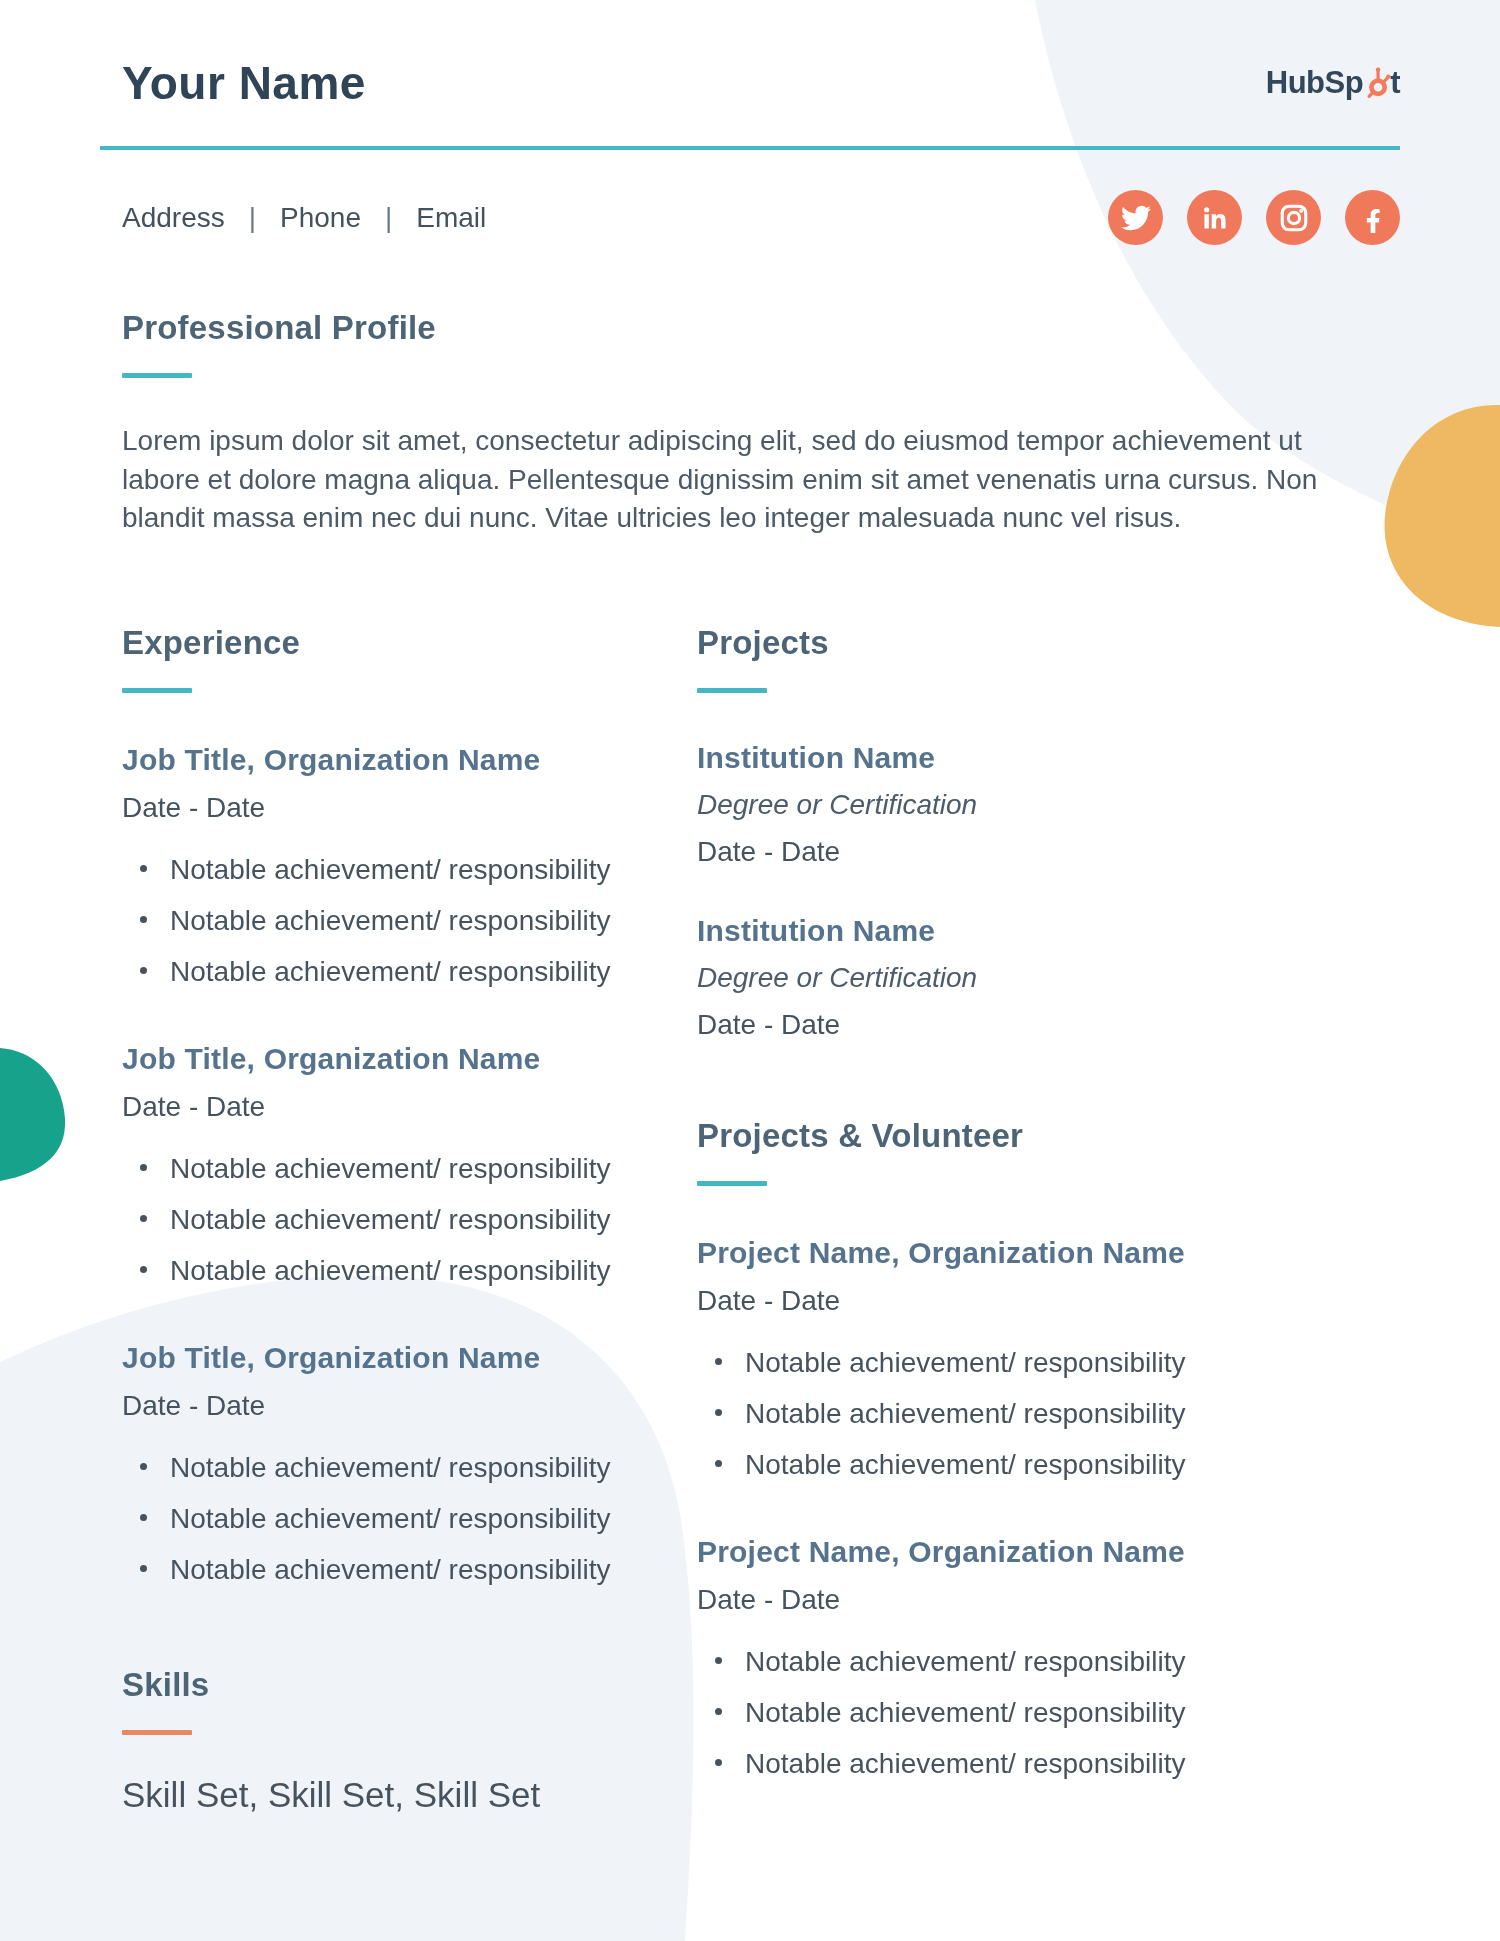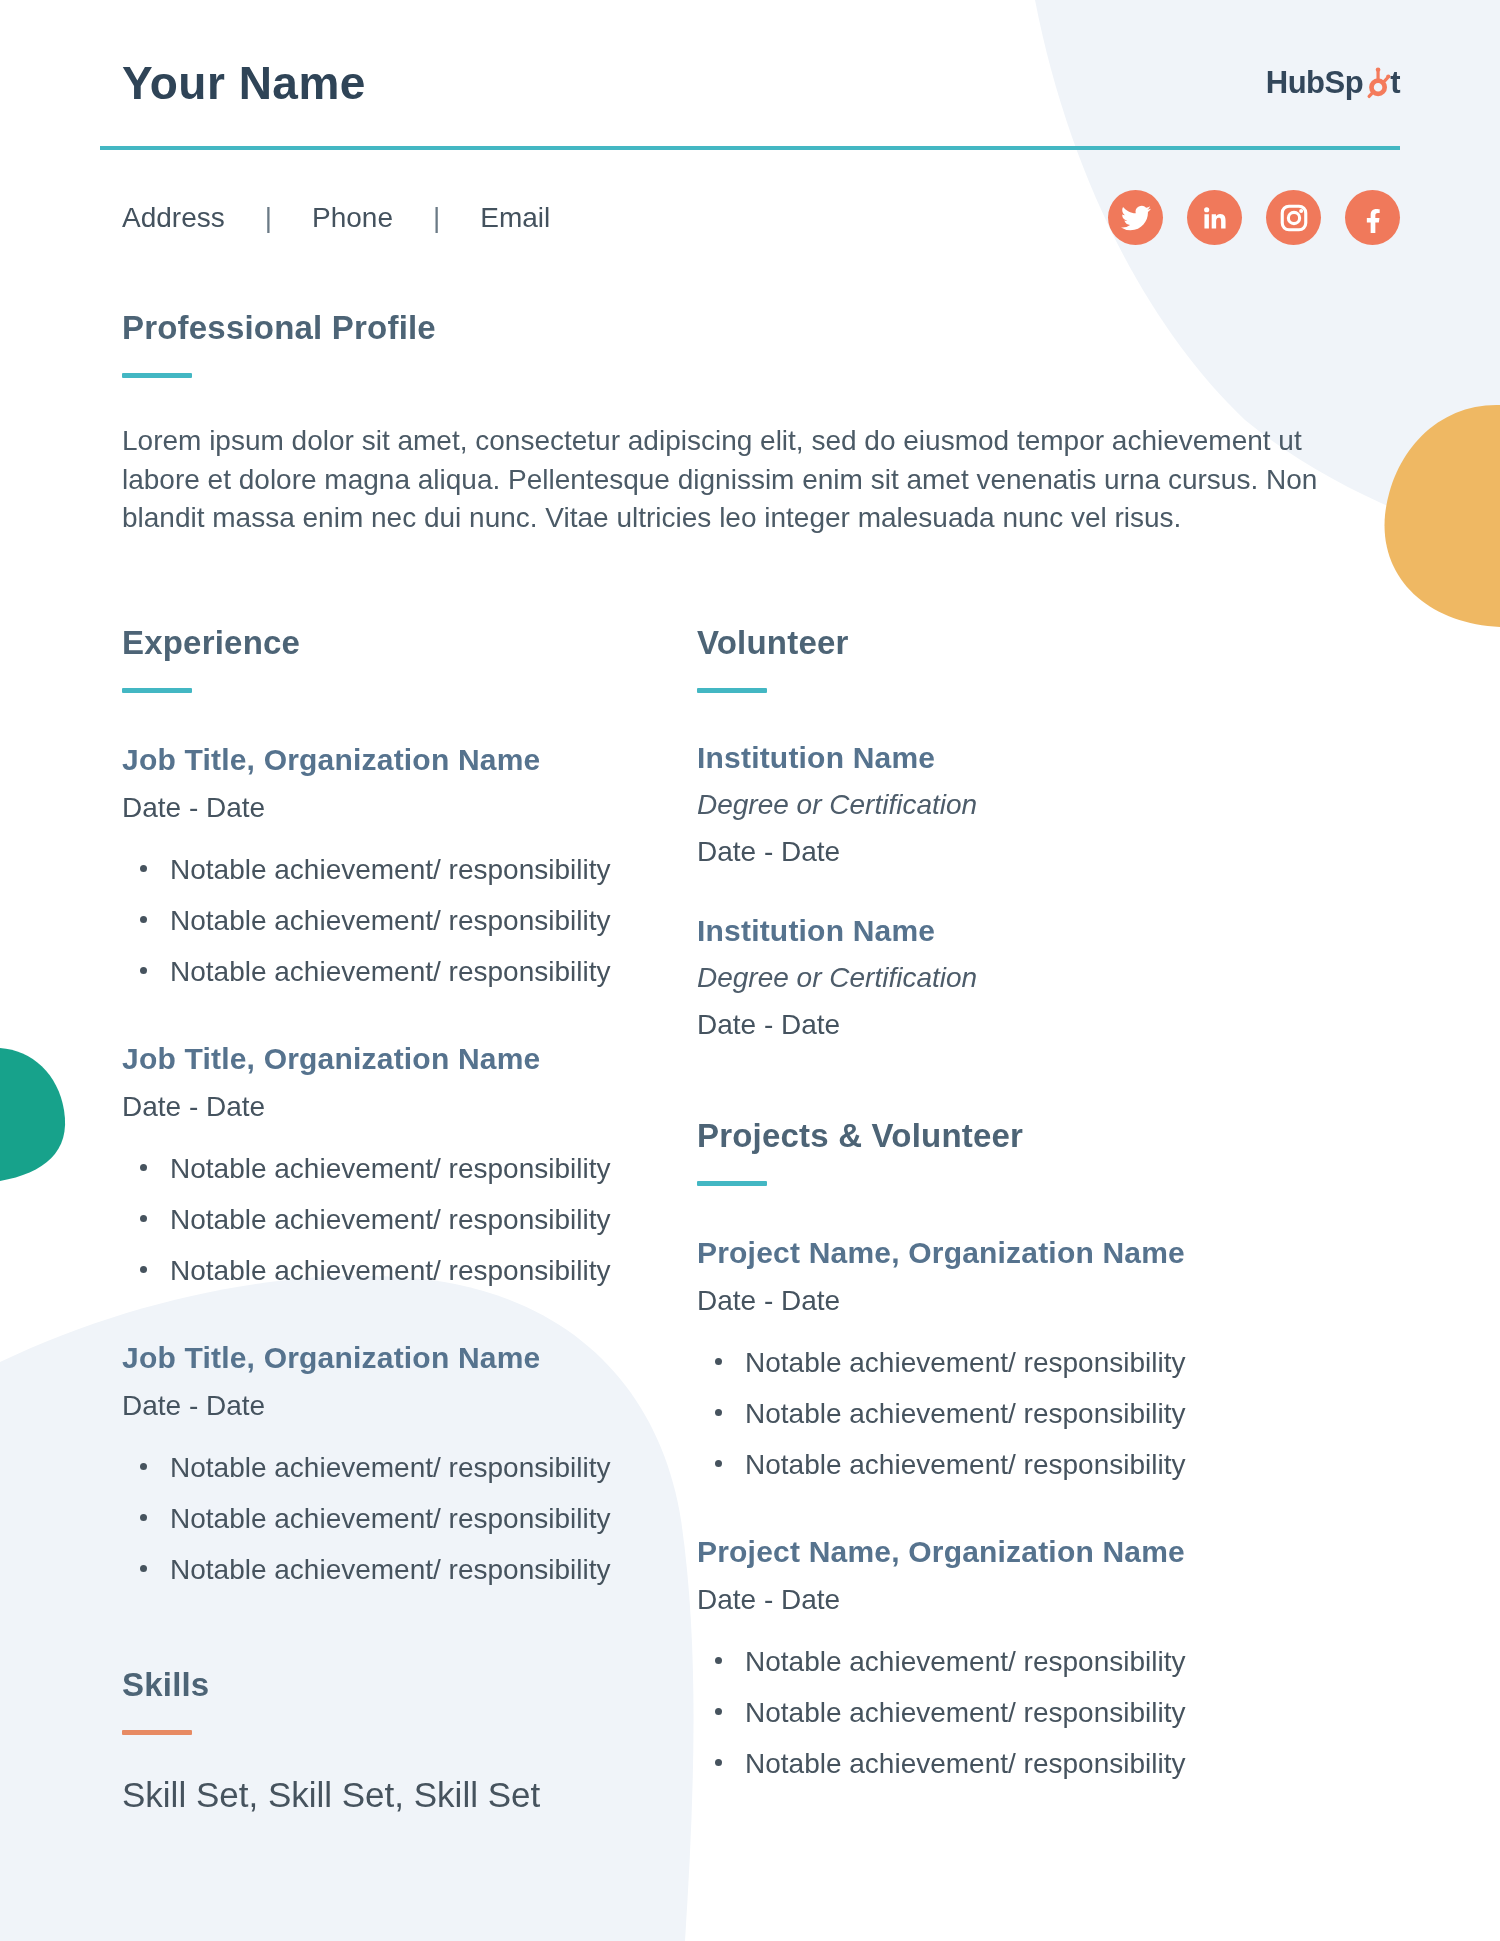--- a/index.html
+++ b/index.html
@@ -15,21 +15,21 @@
   .deco{position:absolute;inset:0;z-index:0;pointer-events:none;}
   .content{position:relative;z-index:1;padding:0 100px 0 122px;}
 
   
   .name-row{padding-top:56px;display:flex;justify-content:space-between;align-items:center;}
   .name{font-size:46px;font-weight:700;color:#2f4457;letter-spacing:.5px;margin:0;}
   .logo{display:flex;align-items:center;font-size:31px;font-weight:700;color:#33475b;letter-spacing:-0.5px;}
   .logo svg{margin:0 -1px 0 0;display:block;}
   .topline{height:4px;background:#43b7c3;margin-top:36px;margin-left:-22px;}
   .contact-row{margin-top:40px;display:flex;justify-content:space-between;align-items:center;}
-  .contact{font-size:28px;color:#44525e;display:flex;gap:40px;align-items:center;}
+  .contact{font-size:28px;color:#44525e;display:flex;gap:24px;align-items:center;}
   .contact .sep{color:#6b7a86;}
   .socials{display:flex;gap:24px;align-items:center;}
   .social-circle{width:55px;height:55px;border-radius:50%;background:#f0795b;display:flex;align-items:center;justify-content:center;cursor:pointer;}
   .social-circle svg{width:30px;height:30px;display:block;}
 
   
   h2.section-title{font-size:33px;font-weight:700;color:#4d6476;margin:0;letter-spacing:.2px;}
   .rule{width:70px;height:5px;background:#43b7c3;margin-top:26px;border-radius:1px;}
   .rule.orange{background:#e78a63;}
   h3.entry-title{font-size:30px;font-weight:700;color:#56738e;margin:0;letter-spacing:.2px;}
@@ -168,21 +168,21 @@
           <h2 class="section-title">Skills</h2>
           <div class="rule orange"></div>
           <div class="skill-list">Skill Set, Skill Set, Skill Set</div>
         </section>
 
       </div>
 
       <div class="col-right">
 
         <section>
-          <h2 class="section-title">Volunteer</h2>
+          <h2 class="section-title">Projects</h2>
           <div class="rule"></div>
 
           <div class="edu">
             <h3 class="entry-title">Institution Name</h3>
             <div class="degree">Degree or Certification</div>
             <div class="dates">Date - Date</div>
           </div>
 
           <div class="edu">
             <h3 class="entry-title">Institution Name</h3>

